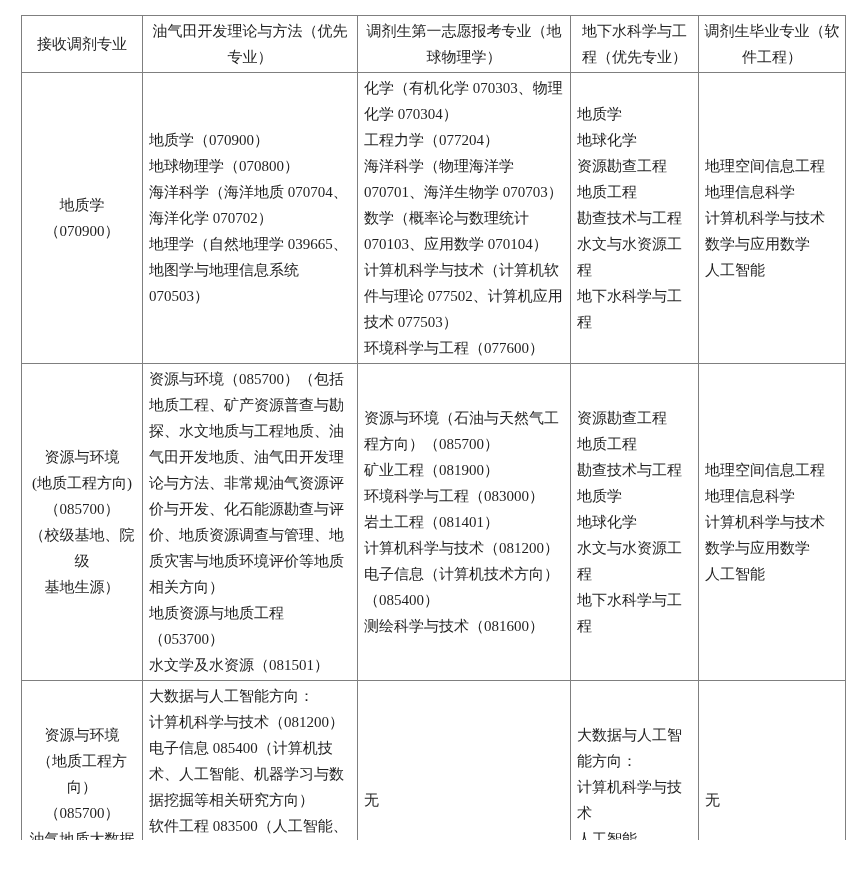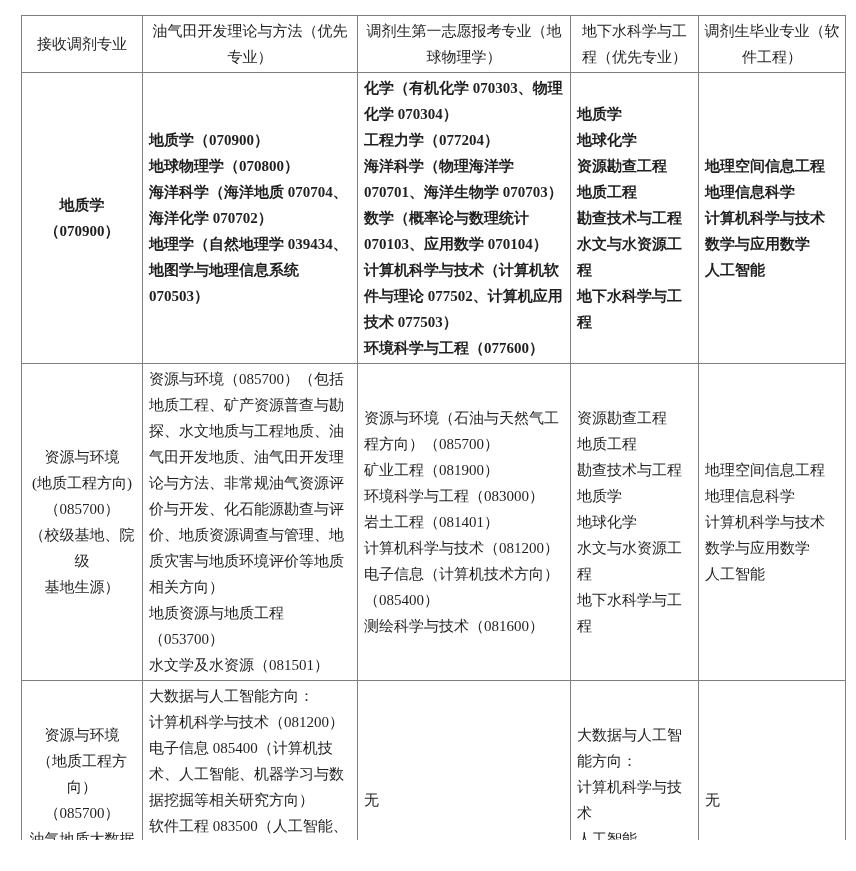--- a/index.html
+++ b/index.html
@@ -40,21 +40,21 @@
     height: 57px;
   }
   td.c-center {
     text-align: center;
     padding: 2px 3px;
   }
   td.c-left {
     text-align: left;
     padding: 2px 4px 2px 6px;
   }
-  tr.row-1 td { height: 288px; font-weight: bold; }
+  tr.row-1 td { height: 288px; }
   tr.row-2 td { height: 270px; }
   tr.row-3 td { height: 222px; }
   col.col-1 { width: 121px; }
   col.col-2 { width: 215px; }
   col.col-3 { width: 213px; }
   col.col-4 { width: 128px; }
   col.col-5 { width: 147px; }
 </style>
 </head>
 <body>
@@ -77,21 +77,21 @@
         <th>调剂生毕业专业（软件工程）</th>
       </tr>
     </thead>
     <tbody>
       <tr class="row-1">
         <td class="c-center">地质学
 （070900）</td>
         <td class="c-left">地质学（070900）
 地球物理学（070800）
 海洋科学（海洋地质 070704、海洋化学 070702）
-地理学（自然地理学 039434、地图学与地理信息系统 070503）</td>
+地理学（自然地理学 039665、地图学与地理信息系统 070503）</td>
         <td class="c-left">化学（有机化学 070303、物理化学 070304）
 工程力学（077204）
 海洋科学（物理海洋学 070701、海洋生物学 070703）
 数学（概率论与数理统计 070103、应用数学 070104）
 计算机科学与技术（计算机软件与理论 077502、计算机应用技术 077503）
 环境科学与工程（077600）</td>
         <td class="c-left">地质学
 地球化学
 资源勘查工程
 地质工程

